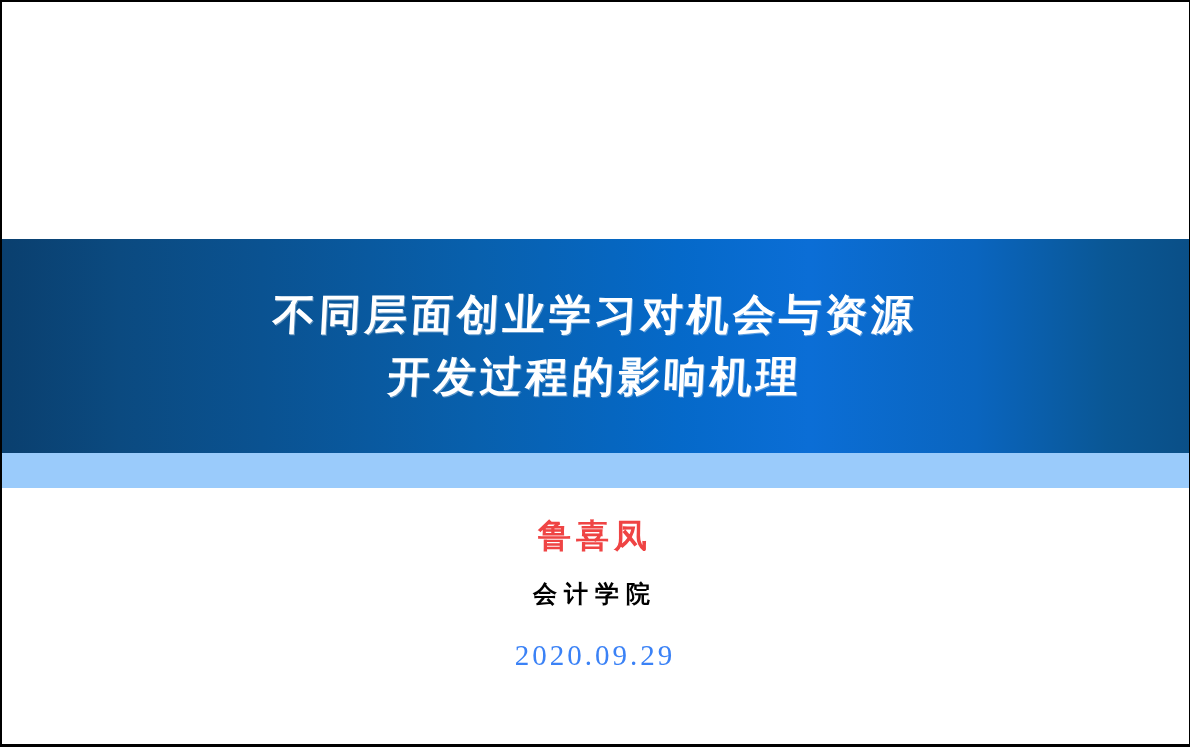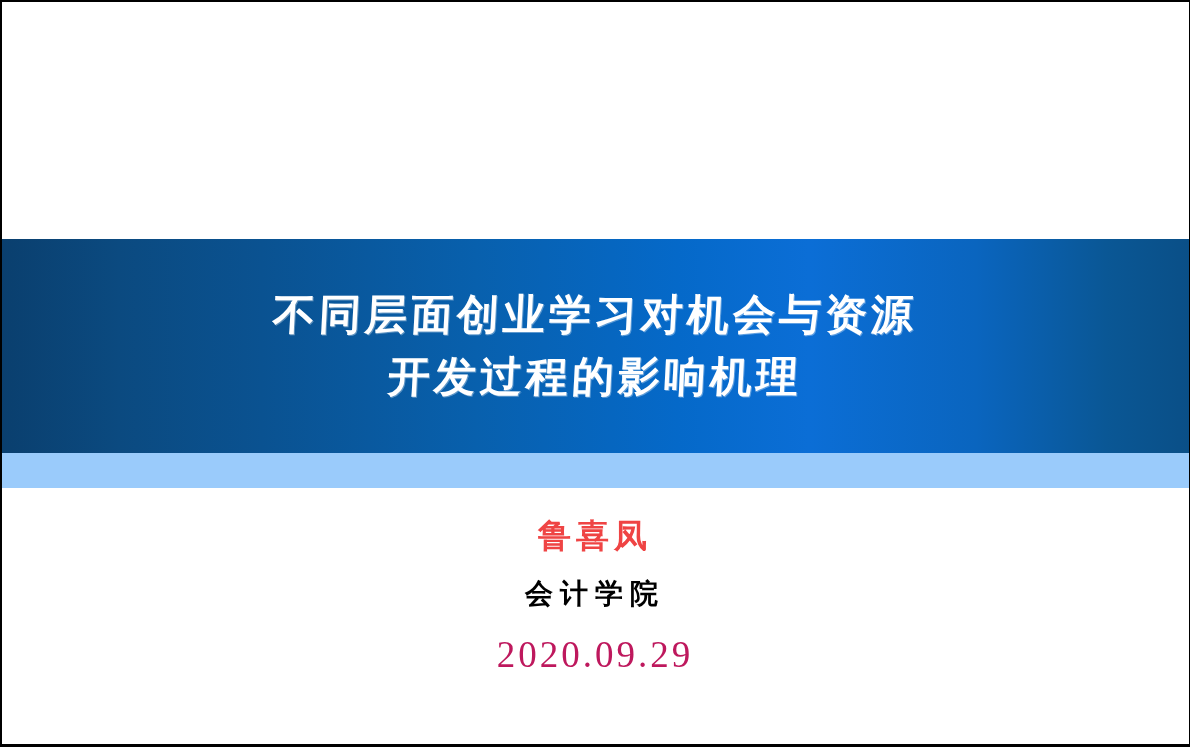--- a/index.html
+++ b/index.html
@@ -105,32 +105,32 @@
     letter-spacing: 5px;
     line-height: 44px;
     text-align: center;
     white-space: nowrap;
   }
 
   .presenter-dept {
     color: #000000;
     font-family: "DejaVu Serif", "Liberation Serif", serif;
     font-weight: bold;
-    font-size: 28px;
+    font-size: 24px;
     letter-spacing: 7px;
     line-height: 44px;
     margin-top: 14px;
     text-align: center;
     white-space: nowrap;
   }
 
   .presenter-date {
-    color: #be185d;
+    color: #3b82f6;
     font-family: "Liberation Serif", "DejaVu Serif", serif;
-    font-size: 37px;
+    font-size: 29px;
     letter-spacing: 3px;
     line-height: 42px;
     margin-top: 18px;
     text-align: center;
     white-space: nowrap;
   }
 </style>
 </head>
 <body>
 

